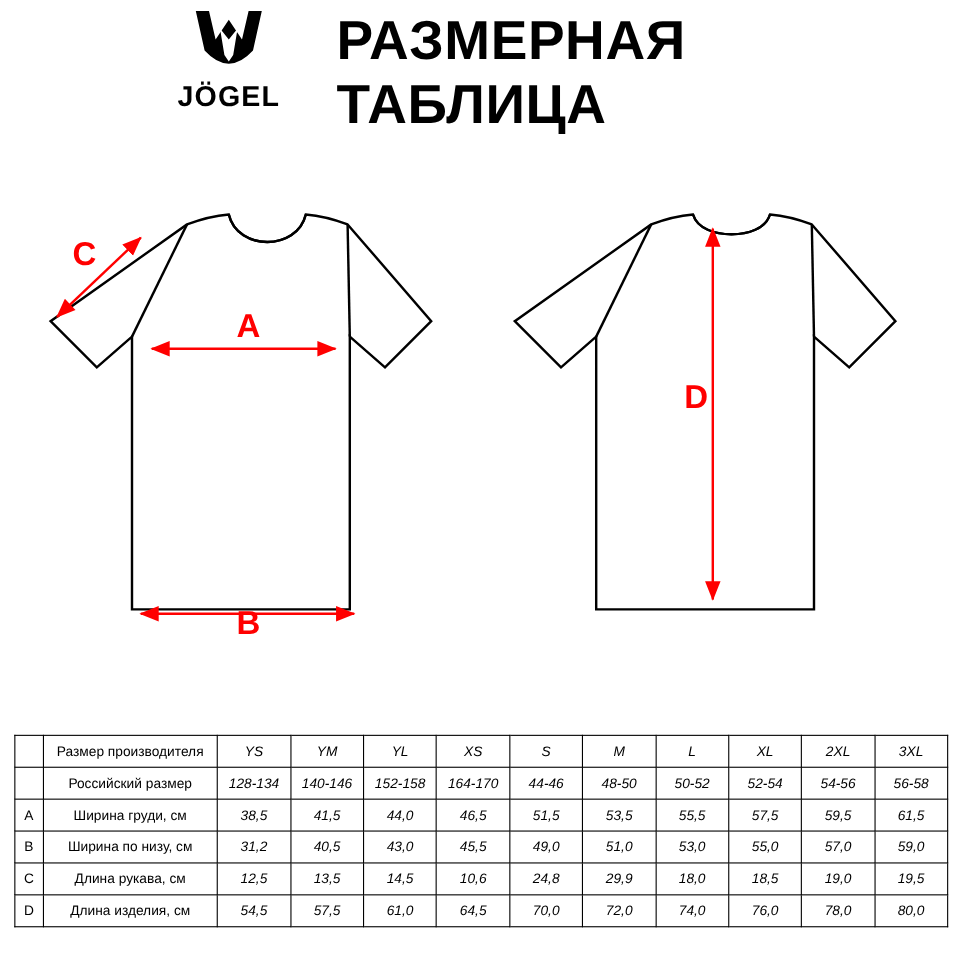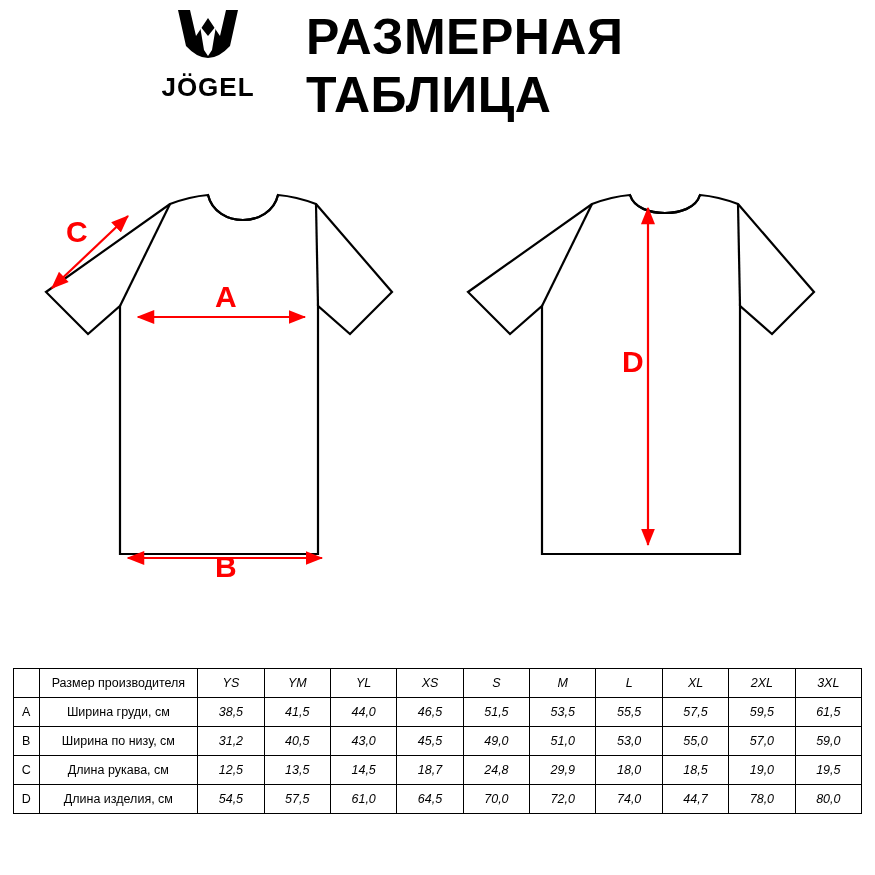--- a/index.html
+++ b/index.html
@@ -201,20 +201,34 @@
         <td class="data-col">YL</td>
         <td class="data-col">XS</td>
         <td class="data-col">S</td>
         <td class="data-col">M</td>
         <td class="data-col">L</td>
         <td class="data-col">XL</td>
         <td class="data-col">2XL</td>
         <td class="data-col">3XL</td>
       </tr>
 
+      <tr class="row-head">
+        <td class="col-letter"></td>
+        <td class="col-name hdr-name">Российский размер</td>
+        <td class="data-col">128-134</td>
+        <td class="data-col">140-146</td>
+        <td class="data-col">152-158</td>
+        <td class="data-col">164-170</td>
+        <td class="data-col">44-46</td>
+        <td class="data-col">48-50</td>
+        <td class="data-col">50-52</td>
+        <td class="data-col">52-54</td>
+        <td class="data-col">54-56</td>
+        <td class="data-col">56-58</td>
+      </tr>
 
       <tr>
         <td class="col-letter">A</td>
         <td class="col-name">Ширина груди, см</td>
         <td class="data-col">38,5</td>
         <td class="data-col">41,5</td>
         <td class="data-col">44,0</td>
         <td class="data-col">46,5</td>
         <td class="data-col">51,5</td>
         <td class="data-col">53,5</td>
@@ -238,39 +252,39 @@
         <td class="data-col">57,0</td>
         <td class="data-col">59,0</td>
       </tr>
 
       <tr>
         <td class="col-letter">C</td>
         <td class="col-name">Длина рукава, см</td>
         <td class="data-col">12,5</td>
         <td class="data-col">13,5</td>
         <td class="data-col">14,5</td>
-        <td class="data-col">18,7</td>
+        <td class="data-col">10,6</td>
         <td class="data-col">24,8</td>
         <td class="data-col">29,9</td>
         <td class="data-col">18,0</td>
         <td class="data-col">18,5</td>
         <td class="data-col">19,0</td>
         <td class="data-col">19,5</td>
       </tr>
 
       <tr>
         <td class="col-letter">D</td>
         <td class="col-name">Длина изделия, см</td>
         <td class="data-col">54,5</td>
         <td class="data-col">57,5</td>
         <td class="data-col">61,0</td>
         <td class="data-col">64,5</td>
         <td class="data-col">70,0</td>
         <td class="data-col">72,0</td>
         <td class="data-col">74,0</td>
-        <td class="data-col">44,7</td>
+        <td class="data-col">76,0</td>
         <td class="data-col">78,0</td>
         <td class="data-col">80,0</td>
       </tr>
     </tbody>
   </table>
 
 </div>
 
 </body></html>

